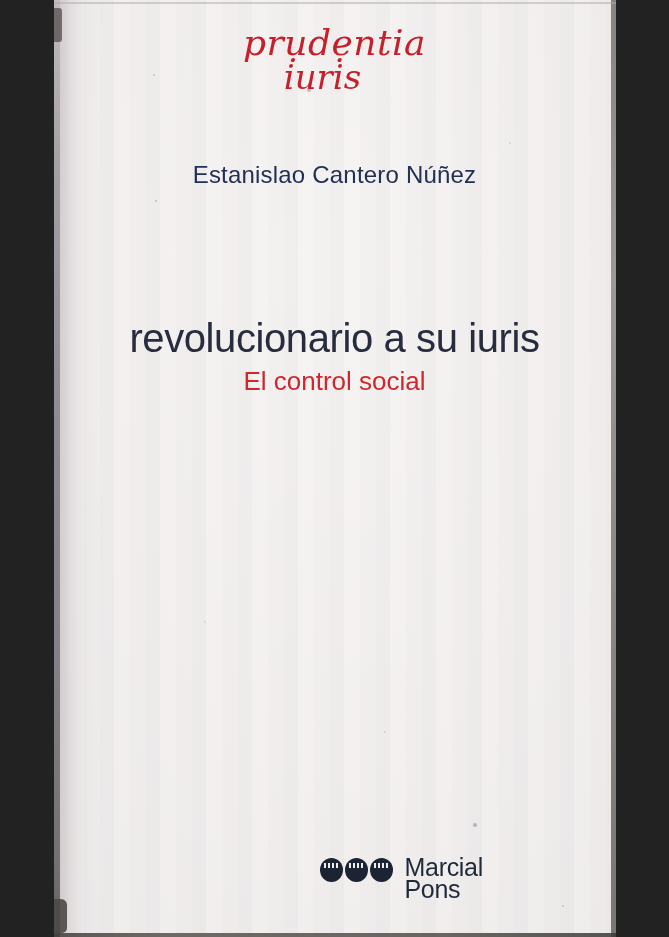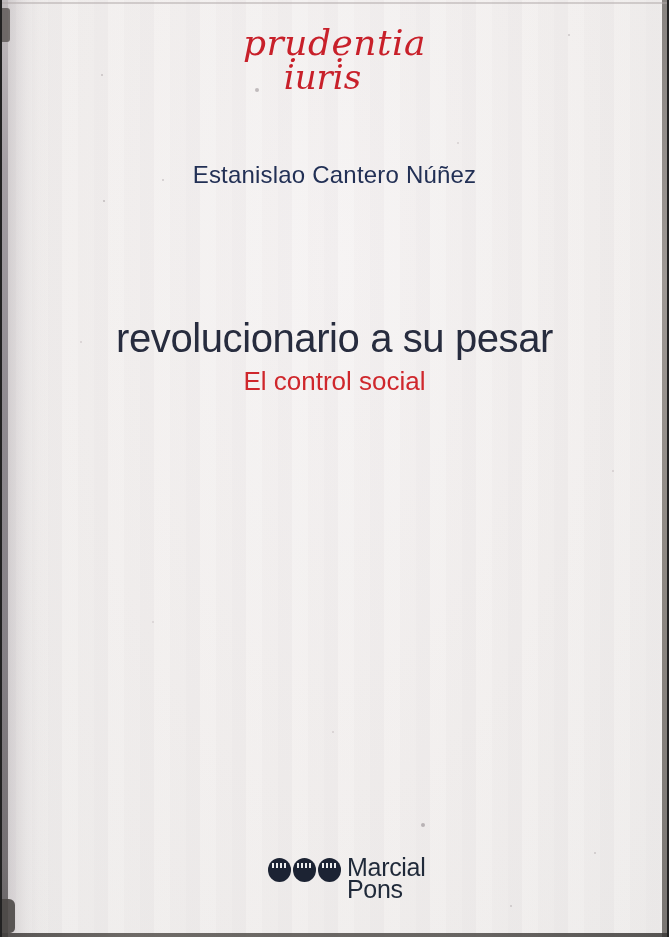--- a/index.html
+++ b/index.html
@@ -1,18 +1,18 @@
 <!DOCTYPE html>
 <html><head>
 <meta charset="utf-8">
 <style>
   html,body{margin:0;padding:0;background:#222;}
   .stage{
     position:relative;
-    width:665px;height:937px;
+    width:562px;height:937px;
     margin:0 auto;
     overflow:hidden;
     font-family:"Liberation Sans", sans-serif;
     background:
       radial-gradient(ellipse at 50% 28%, #f6f3f3 0%, #f2efee 55%, #eeeceb 100%);
   }
   
   .paper-texture{
     position:absolute;inset:0;
     background:repeating-linear-gradient(90deg,
@@ -128,21 +128,21 @@
     width:23px;height:24px;border-radius:50%;
     background:#1c2333;
   }
   .mp-dot::before{  
     content:"";
     position:absolute;left:4px;top:5px;width:15px;height:5px;
     background:repeating-linear-gradient(90deg,
       rgba(255,255,255,.92) 0 2px, transparent 2px 4px);
   }
   .mp-name{
-    margin-left:6px;
+    margin-left:12px;
     font-size:25px;line-height:22px;
     letter-spacing:-0.3px;
     color:#1f2939;
     margin-top:1px;
   }
 </style>
 </head>
 <body>
 
 <div class="stage">
@@ -159,21 +159,21 @@
 
   <div class="collection-logo">
     <div class="l1">prụdẹntia</div>
     <div class="l2">iuris</div>
   </div>
 
   <div class="author">Estanislao Cantero Núñez</div>
 
   <h1 class="title">
     <br>
-    <span>revolucionario a su pesar</span>
+    <span>revolucionario a su iuris</span>
   </h1>
 
   <div class="subtitle">
     <div>El control social</div>
   </div>
 
   <div class="publisher">
     <div class="mp-dots">
       <span class="mp-dot"></span>
       <span class="mp-dot"></span>

